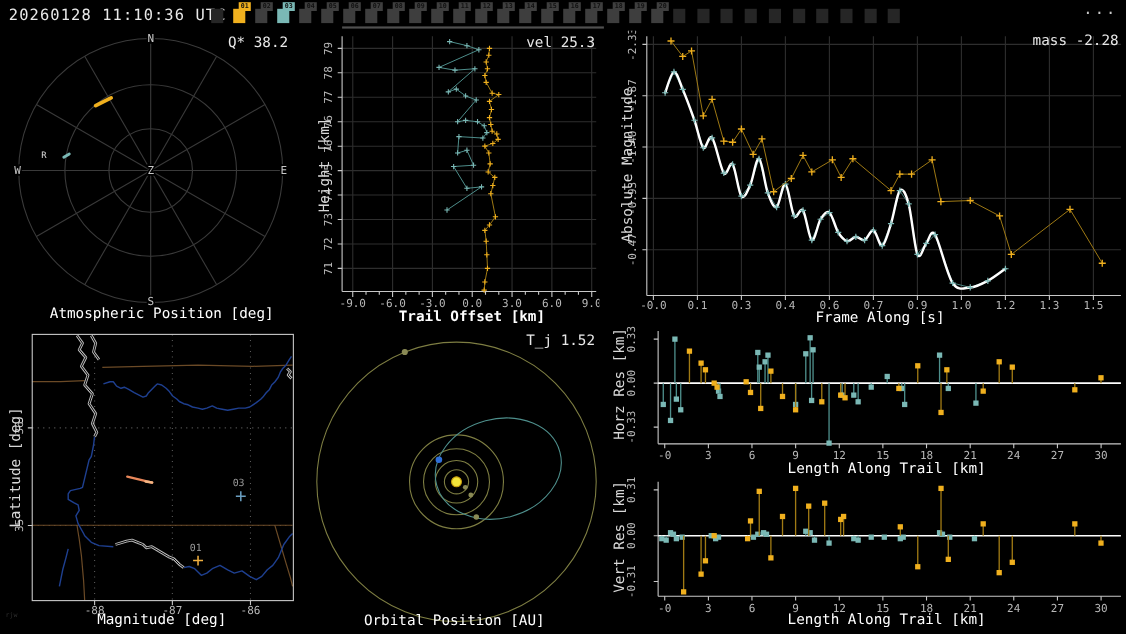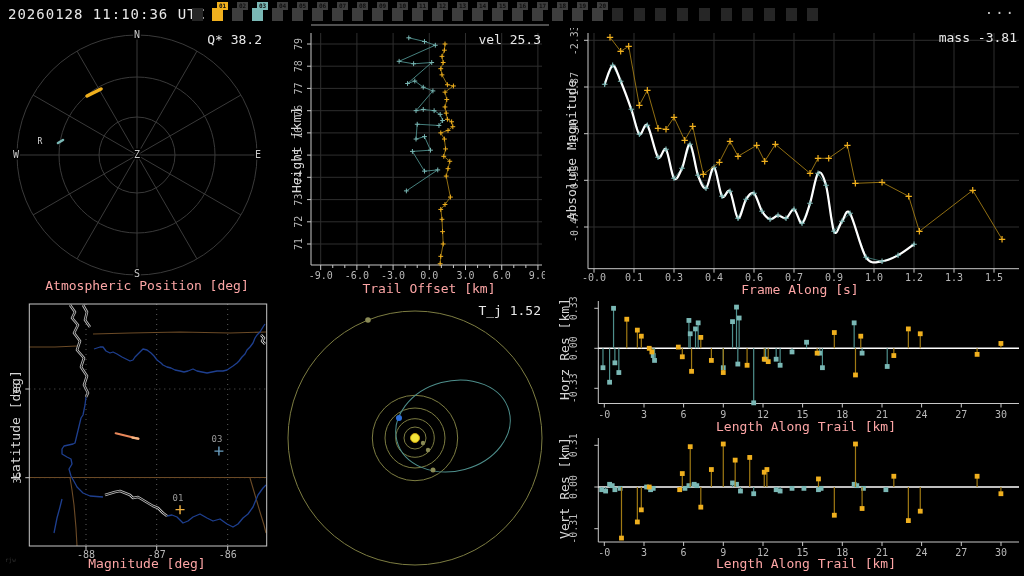--- a/index.html
+++ b/index.html
@@ -1,20 +1,20 @@
 <!DOCTYPE html>
 <html><head>
 <meta charset="utf-8">
 <style>
   html,body{margin:0;padding:0;background:#000;}
   #screen{position:relative;width:1024px;height:576px;background:#000;overflow:hidden;
           font-family:"DejaVu Sans Mono","Liberation Mono",monospace;}
   .txt{position:absolute;color:#d8d8d8;white-space:pre;}
   .metric{font-size:13px;color:#e8e8e8;}
-  .title{font-size:13px;color:#fca5a5;transform:translate(-50%,0);}
+  .title{font-size:13px;color:#ffffff;transform:translate(-50%,0);}
   .vlab{font-size:13px;color:#d8d8d8;transform:translate(-50%,-50%) rotate(-90deg);}
   .ts{font-size:14px;letter-spacing:1px;color:#e8e8e8;}
   .dots{font-size:14px;color:#c8c8c8;letter-spacing:2px;}
   .wm{font-size:6px;color:#2f2f2f;}
   svg{position:absolute;display:block;}
   .tab{position:absolute;top:0;width:18px;height:26px;cursor:pointer;}
   .tab .body{position:absolute;left:0;top:8px;width:11px;height:13px;}
   .tab .tag{position:absolute;left:5px;top:2px;width:11px;height:8px;
             font-size:6px;font-weight:bold;color:#101010;text-align:center;line-height:8px;}
   #scrollbar{position:absolute;left:311px;top:24px;width:238px;height:2px;background:#4f4f4f;}
@@ -284,21 +284,21 @@
       <path d="M162.591,176.485H167.39100000000002M164.991,174.085V178.88500000000002" stroke="#f0b01e" stroke-width="1" fill="none"></path>
       <path d="M158.3665,181.4230000000001H163.1665M160.7665,179.02300000000008V183.8230000000001" stroke="#f0b01e" stroke-width="1" fill="none"></path>
       <path d="M159.5735,191.2990000000002H164.3735M161.9735,188.8990000000002V193.6990000000002" stroke="#f0b01e" stroke-width="1" fill="none"></path>
       <path d="M160.177,203.64400000000023H164.977M162.577,201.24400000000023V206.04400000000024" stroke="#f0b01e" stroke-width="1" fill="none"></path>
       <path d="M160.78050000000002,215.98900000000023H165.58050000000003M163.18050000000002,213.58900000000023V218.38900000000024" stroke="#f0b01e" stroke-width="1" fill="none"></path>
       <path d="M158.3665,228.33400000000023H163.1665M160.7665,225.93400000000022V230.73400000000024" stroke="#f0b01e" stroke-width="1" fill="none"></path>
       <path d="M157.763,235.74100000000016H162.56300000000002M160.163,233.34100000000015V238.14100000000016" stroke="#f0b01e" stroke-width="1" fill="none"></path>
     </svg>
   <div class="txt metric" style="right:483px;top:32px;">vel 25.3</div>
   <div class="txt vlab" style="left:296px;top:150px;">Height [km]</div>
-  <div class="txt title" style="left:429px;top:281px;">Trail Offset [km]</div>
+  <div class="txt title" style="left:429px;top:281px;font-weight:bold;">Trail Offset [km]</div>
 
   <svg id="mag-svg" style="left:545px;top:28px;" width="479" height="270" viewBox="0 0 479 270">
       <line x1="49" y1="5" x2="49" y2="240.7" stroke="#2e2e2e" stroke-width="1"></line>
       <line x1="89" y1="5" x2="89" y2="240.7" stroke="#2e2e2e" stroke-width="1"></line>
       <line x1="129" y1="5" x2="129" y2="240.7" stroke="#2e2e2e" stroke-width="1"></line>
       <line x1="169" y1="5" x2="169" y2="240.7" stroke="#2e2e2e" stroke-width="1"></line>
       <line x1="209" y1="5" x2="209" y2="240.7" stroke="#2e2e2e" stroke-width="1"></line>
       <line x1="249" y1="5" x2="249" y2="240.7" stroke="#2e2e2e" stroke-width="1"></line>
       <line x1="289" y1="5" x2="289" y2="240.7" stroke="#2e2e2e" stroke-width="1"></line>
       <line x1="329" y1="5" x2="329" y2="240.7" stroke="#2e2e2e" stroke-width="1"></line>
@@ -403,21 +403,21 @@
       <path d="M269.82800000000003,130.3H276.228M273.028,127.10000000000001V133.5" stroke="#f0b01e" stroke-width="1.2" fill="none"></path>
       <path d="M280.49600000000004,130.3H286.896M283.696,127.10000000000001V133.5" stroke="#f0b01e" stroke-width="1.2" fill="none"></path>
       <path d="M299.165,117.3H305.565M302.365,114.1V120.5" stroke="#f0b01e" stroke-width="1.2" fill="none"></path>
       <path d="M307.166,155.30000000000004H313.566M310.366,152.10000000000005V158.50000000000003" stroke="#f0b01e" stroke-width="1.2" fill="none"></path>
       <path d="M333.836,154.3H340.236M337.036,151.10000000000002V157.5" stroke="#f0b01e" stroke-width="1.2" fill="none"></path>
       <path d="M360.506,168.3H366.90599999999995M363.70599999999996,165.10000000000002V171.5" stroke="#f0b01e" stroke-width="1.2" fill="none"></path>
       <path d="M371.174,203.3H377.57399999999996M374.37399999999997,200.10000000000002V206.5" stroke="#f0b01e" stroke-width="1.2" fill="none"></path>
       <path d="M424.51399999999995,162.3H430.91399999999993M427.71399999999994,159.10000000000002V165.5" stroke="#f0b01e" stroke-width="1.2" fill="none"></path>
       <path d="M453.851,211.3H460.251M457.051,208.10000000000002V214.5" stroke="#f0b01e" stroke-width="1.2" fill="none"></path>
     </svg>
-  <div class="txt metric" style="right:7px;top:30px;">mass -3.81</div>
+  <div class="txt metric" style="right:7px;top:30px;">mass -2.28</div>
   <div class="txt vlab" style="left:571px;top:150px;">Absolute Magnitude</div>
   <div class="txt title" style="left:800px;top:282px;">Frame Along [s]</div>
 
   <svg id="map-svg" style="left:0;top:300px;" width="280" height="276" viewBox="0 0 280 276">
       <line x1="86" y1="4" x2="86" y2="246" stroke="#5a5a5a" stroke-width="1" stroke-dasharray="1 4"></line>
       <line x1="156.7" y1="4" x2="156.7" y2="246" stroke="#5a5a5a" stroke-width="1" stroke-dasharray="1 4"></line>
       <line x1="227.7" y1="4" x2="227.7" y2="246" stroke="#5a5a5a" stroke-width="1" stroke-dasharray="1 4"></line>
       <line x1="29.3" y1="89" x2="266.7" y2="89" stroke="#5a5a5a" stroke-width="1" stroke-dasharray="1 4"></line>
       <line x1="29.3" y1="177.7" x2="266.7" y2="177.7" stroke="#5a5a5a" stroke-width="1" stroke-dasharray="1 4"></line>
       <polyline points="29.0,47.0 55.0,47.0 77.0,46.0" fill="none" stroke="#6b4a26" stroke-width="1.1"></polyline>
@@ -466,20 +466,21 @@
       <circle cx="135" cy="138" r="127" fill="none" stroke="#7d7d42" stroke-width="1"></circle>
       <ellipse cx="173" cy="126" rx="58" ry="45" transform="rotate(-15 173 126)" fill="none" stroke="#4e8f8c" stroke-width="1"></ellipse>
       <circle cx="143" cy="143" r="2.2" fill="#8a8a55"></circle>
       <circle cx="148" cy="150" r="2.2" fill="#8a8a55"></circle>
       <circle cx="153" cy="170" r="2.5" fill="#8a8a55"></circle>
       <circle cx="88" cy="20" r="2.8" fill="#8a8a55"></circle>
       <circle cx="119" cy="118" r="3" fill="#2f6fd8"></circle>
       <circle cx="135" cy="138" r="4.5" fill="#f2e43a" stroke="#c8a010" stroke-width="1"></circle>
     </svg>
   <div class="txt metric" style="right:483px;top:303px;">T_j 1.52</div>
+  <div class="txt title" style="left:413px;top:557px;">Orbital Position [AU]</div>
 
   <svg id="horz-svg" style="left:545px;top:295px;" width="479" height="145" viewBox="0 0 479 145">
       <line x1="53.3" y1="6" x2="53.3" y2="108.5" stroke="#c8c8c8" stroke-width="1"></line>
       <line x1="53.3" y1="108.5" x2="474" y2="108.5" stroke="#c8c8c8" stroke-width="1"></line>
       <line x1="59.3" y1="108.5" x2="59.3" y2="112.5" stroke="#c8c8c8" stroke-width="1"></line>
       <line x1="99" y1="108.5" x2="99" y2="112.5" stroke="#c8c8c8" stroke-width="1"></line>
       <line x1="138.6" y1="108.5" x2="138.6" y2="112.5" stroke="#c8c8c8" stroke-width="1"></line>
       <line x1="178.3" y1="108.5" x2="178.3" y2="112.5" stroke="#c8c8c8" stroke-width="1"></line>
       <line x1="218" y1="108.5" x2="218" y2="112.5" stroke="#c8c8c8" stroke-width="1"></line>
       <line x1="257.6" y1="108.5" x2="257.6" y2="112.5" stroke="#c8c8c8" stroke-width="1"></line>

